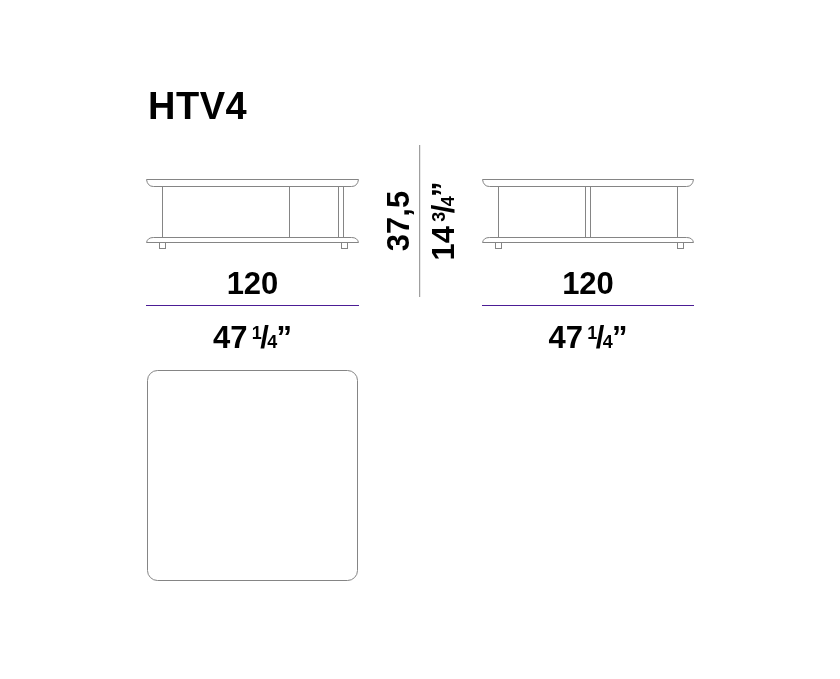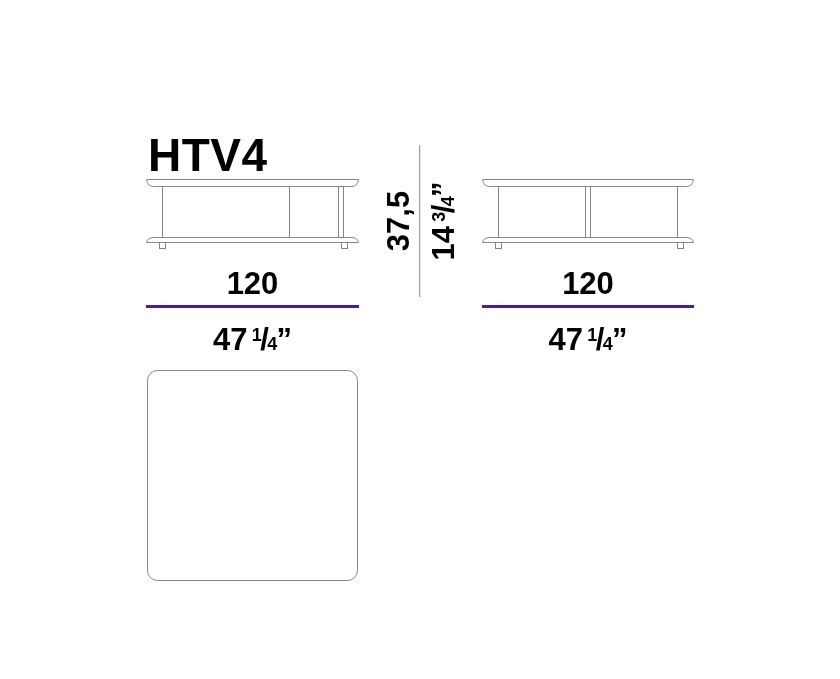--- a/index.html
+++ b/index.html
@@ -6,31 +6,31 @@
   .page{
     position:relative;
     width:840px;height:679px;
     background:#ffffff;
     overflow:hidden;
     font-family:"Liberation Sans","DejaVu Sans",sans-serif;
     color:#000;
   }
   .title{
     position:absolute;left:148px;top:86px;
-    font-size:46px;font-weight:700;letter-spacing:0.5px;
-    line-height:1.1;color:#000;margin-top:44px;
+    font-size:38px;font-weight:700;letter-spacing:0.5px;
+    line-height:1.1;color:#000;
   }
   .art{position:absolute;left:0;top:0;}
   .dim{
     position:absolute;text-align:center;
     font-weight:700;font-size:31px;color:#000;
   }
   .dim .metric{
     line-height:36px;padding-bottom:3px;
-    border-bottom:3px solid #4c1d95;
+    border-bottom:1px solid #4c1d95;
   }
   .dim .imperial{line-height:48px;padding-top:3px;white-space:nowrap;}
   .dim-front{left:146px;width:213px;top:266px;}
   .dim-side{left:482px;width:212px;top:266px;}
   .dim-v{
     position:absolute;left:424px;top:221px;
     width:152px;
     transform:translate(-50%,-50%) rotate(-90deg);
     text-align:center;font-weight:700;font-size:31px;color:#000;
   }

